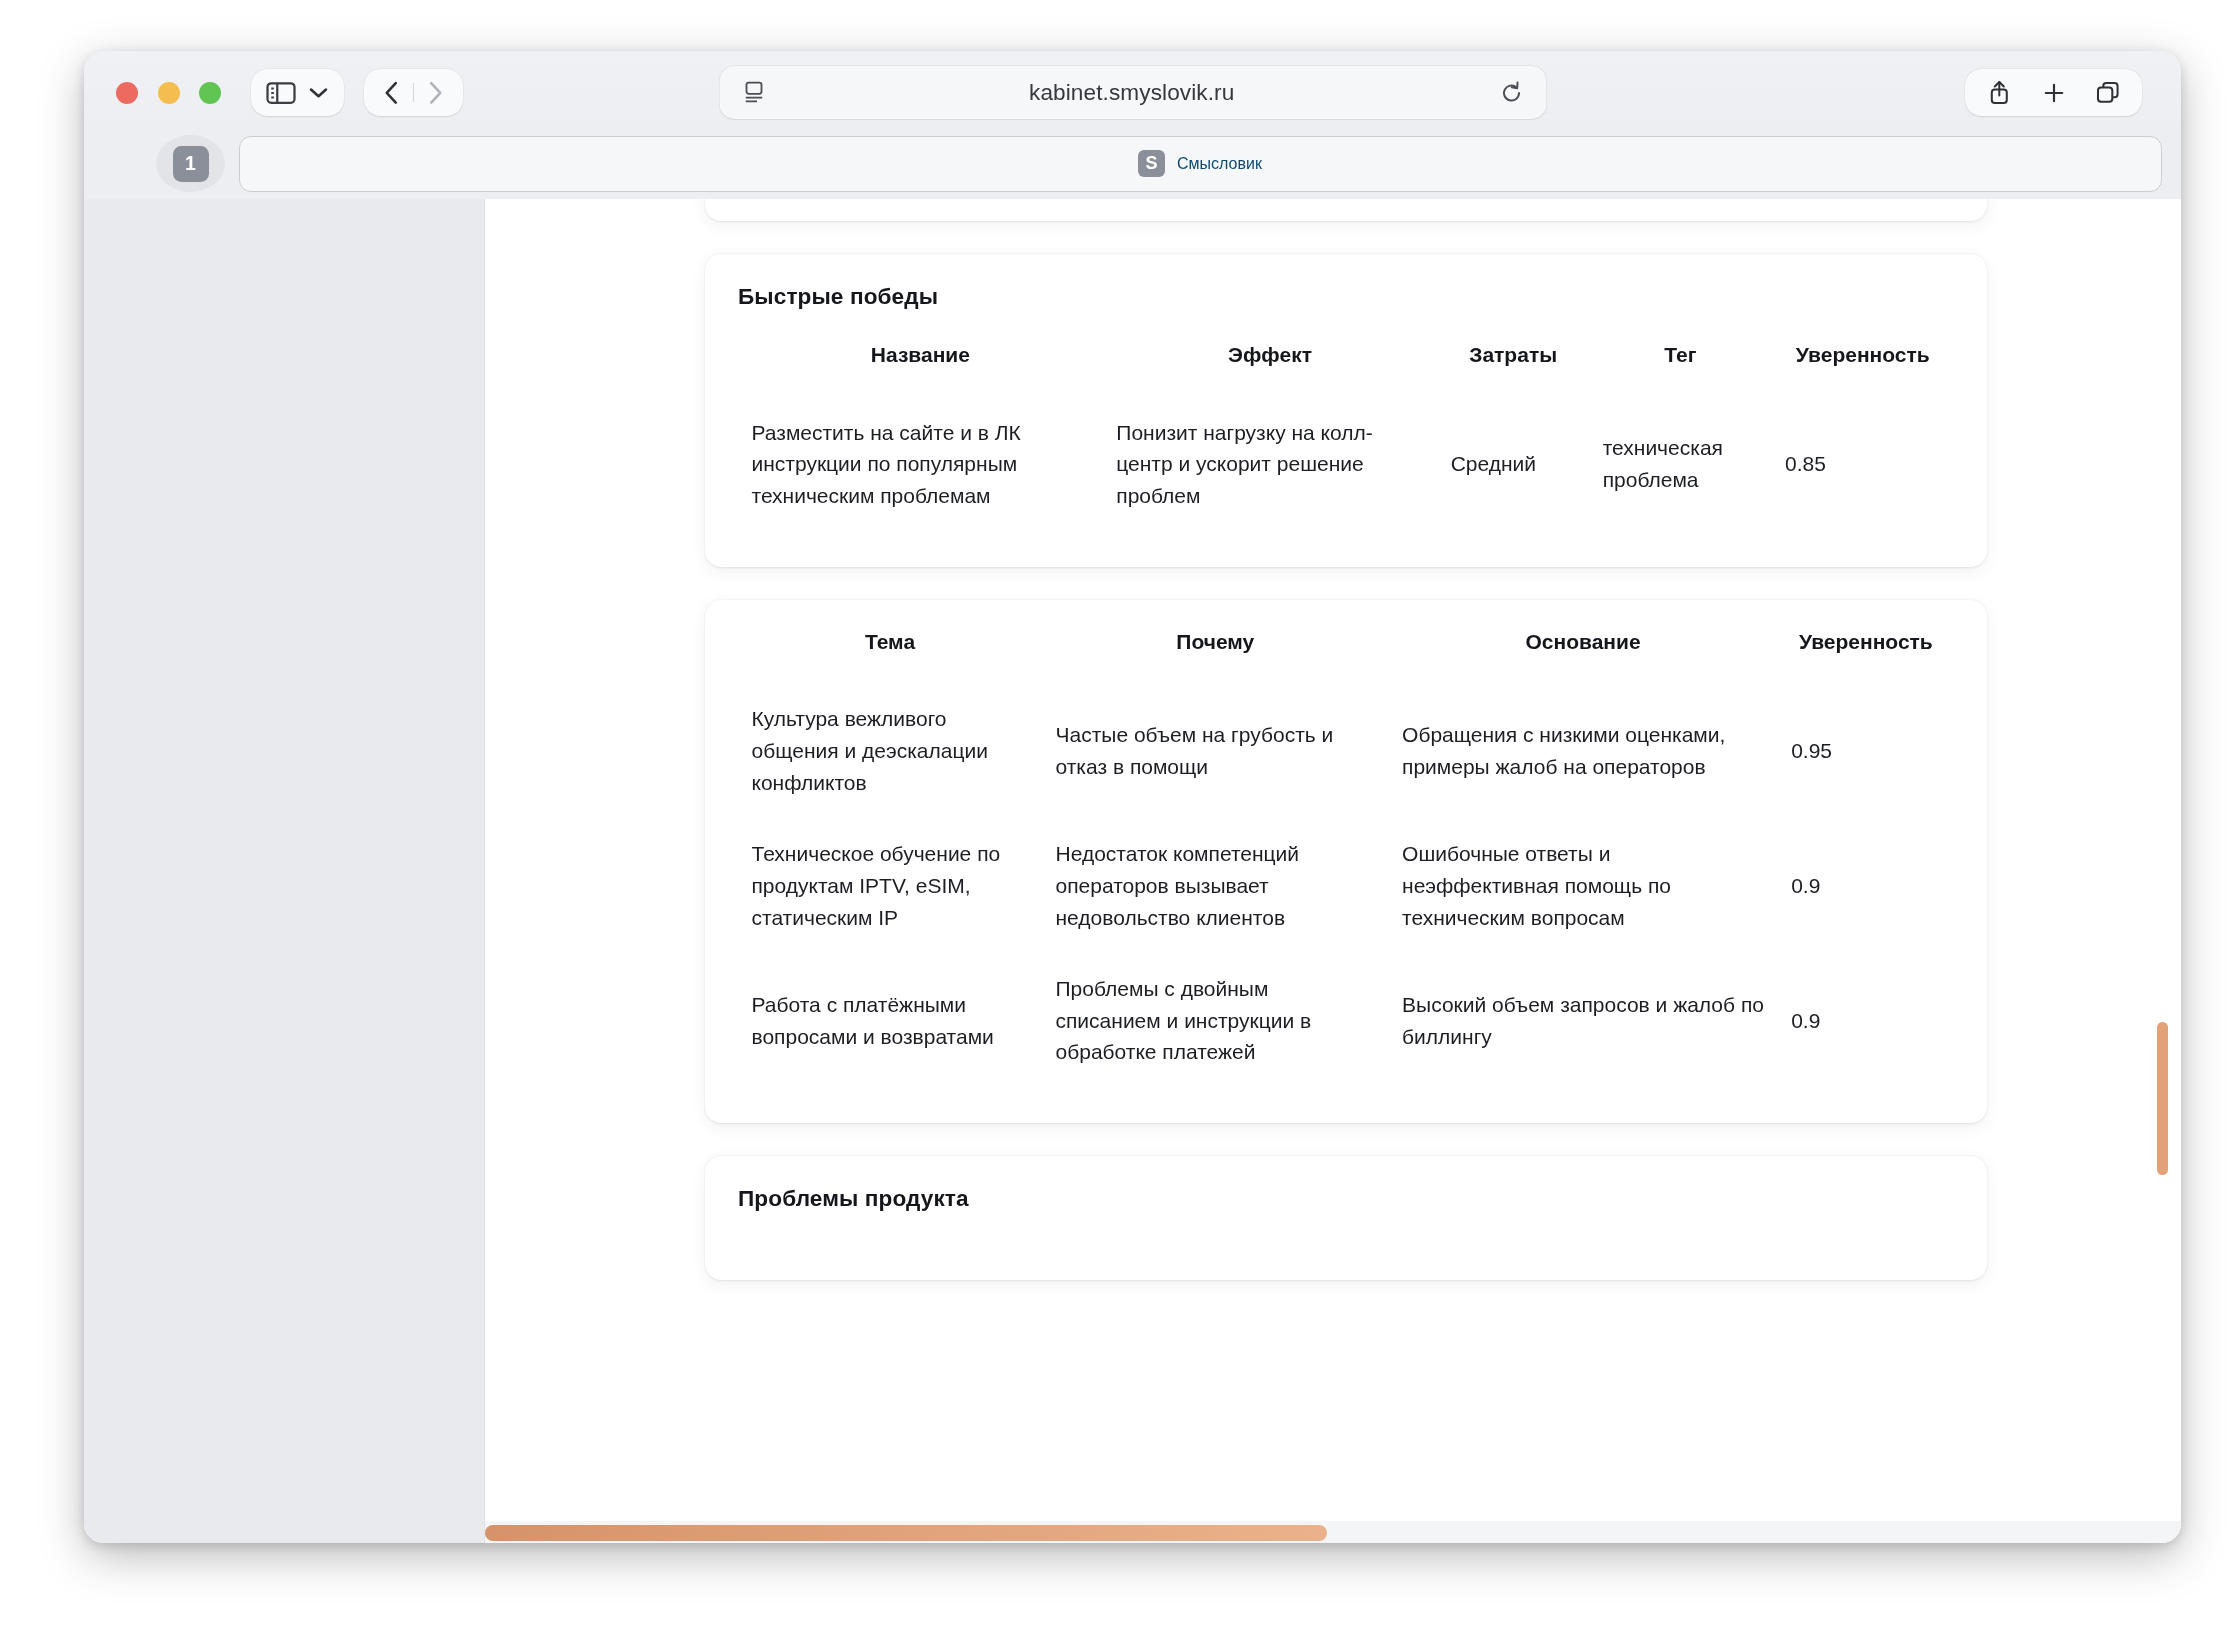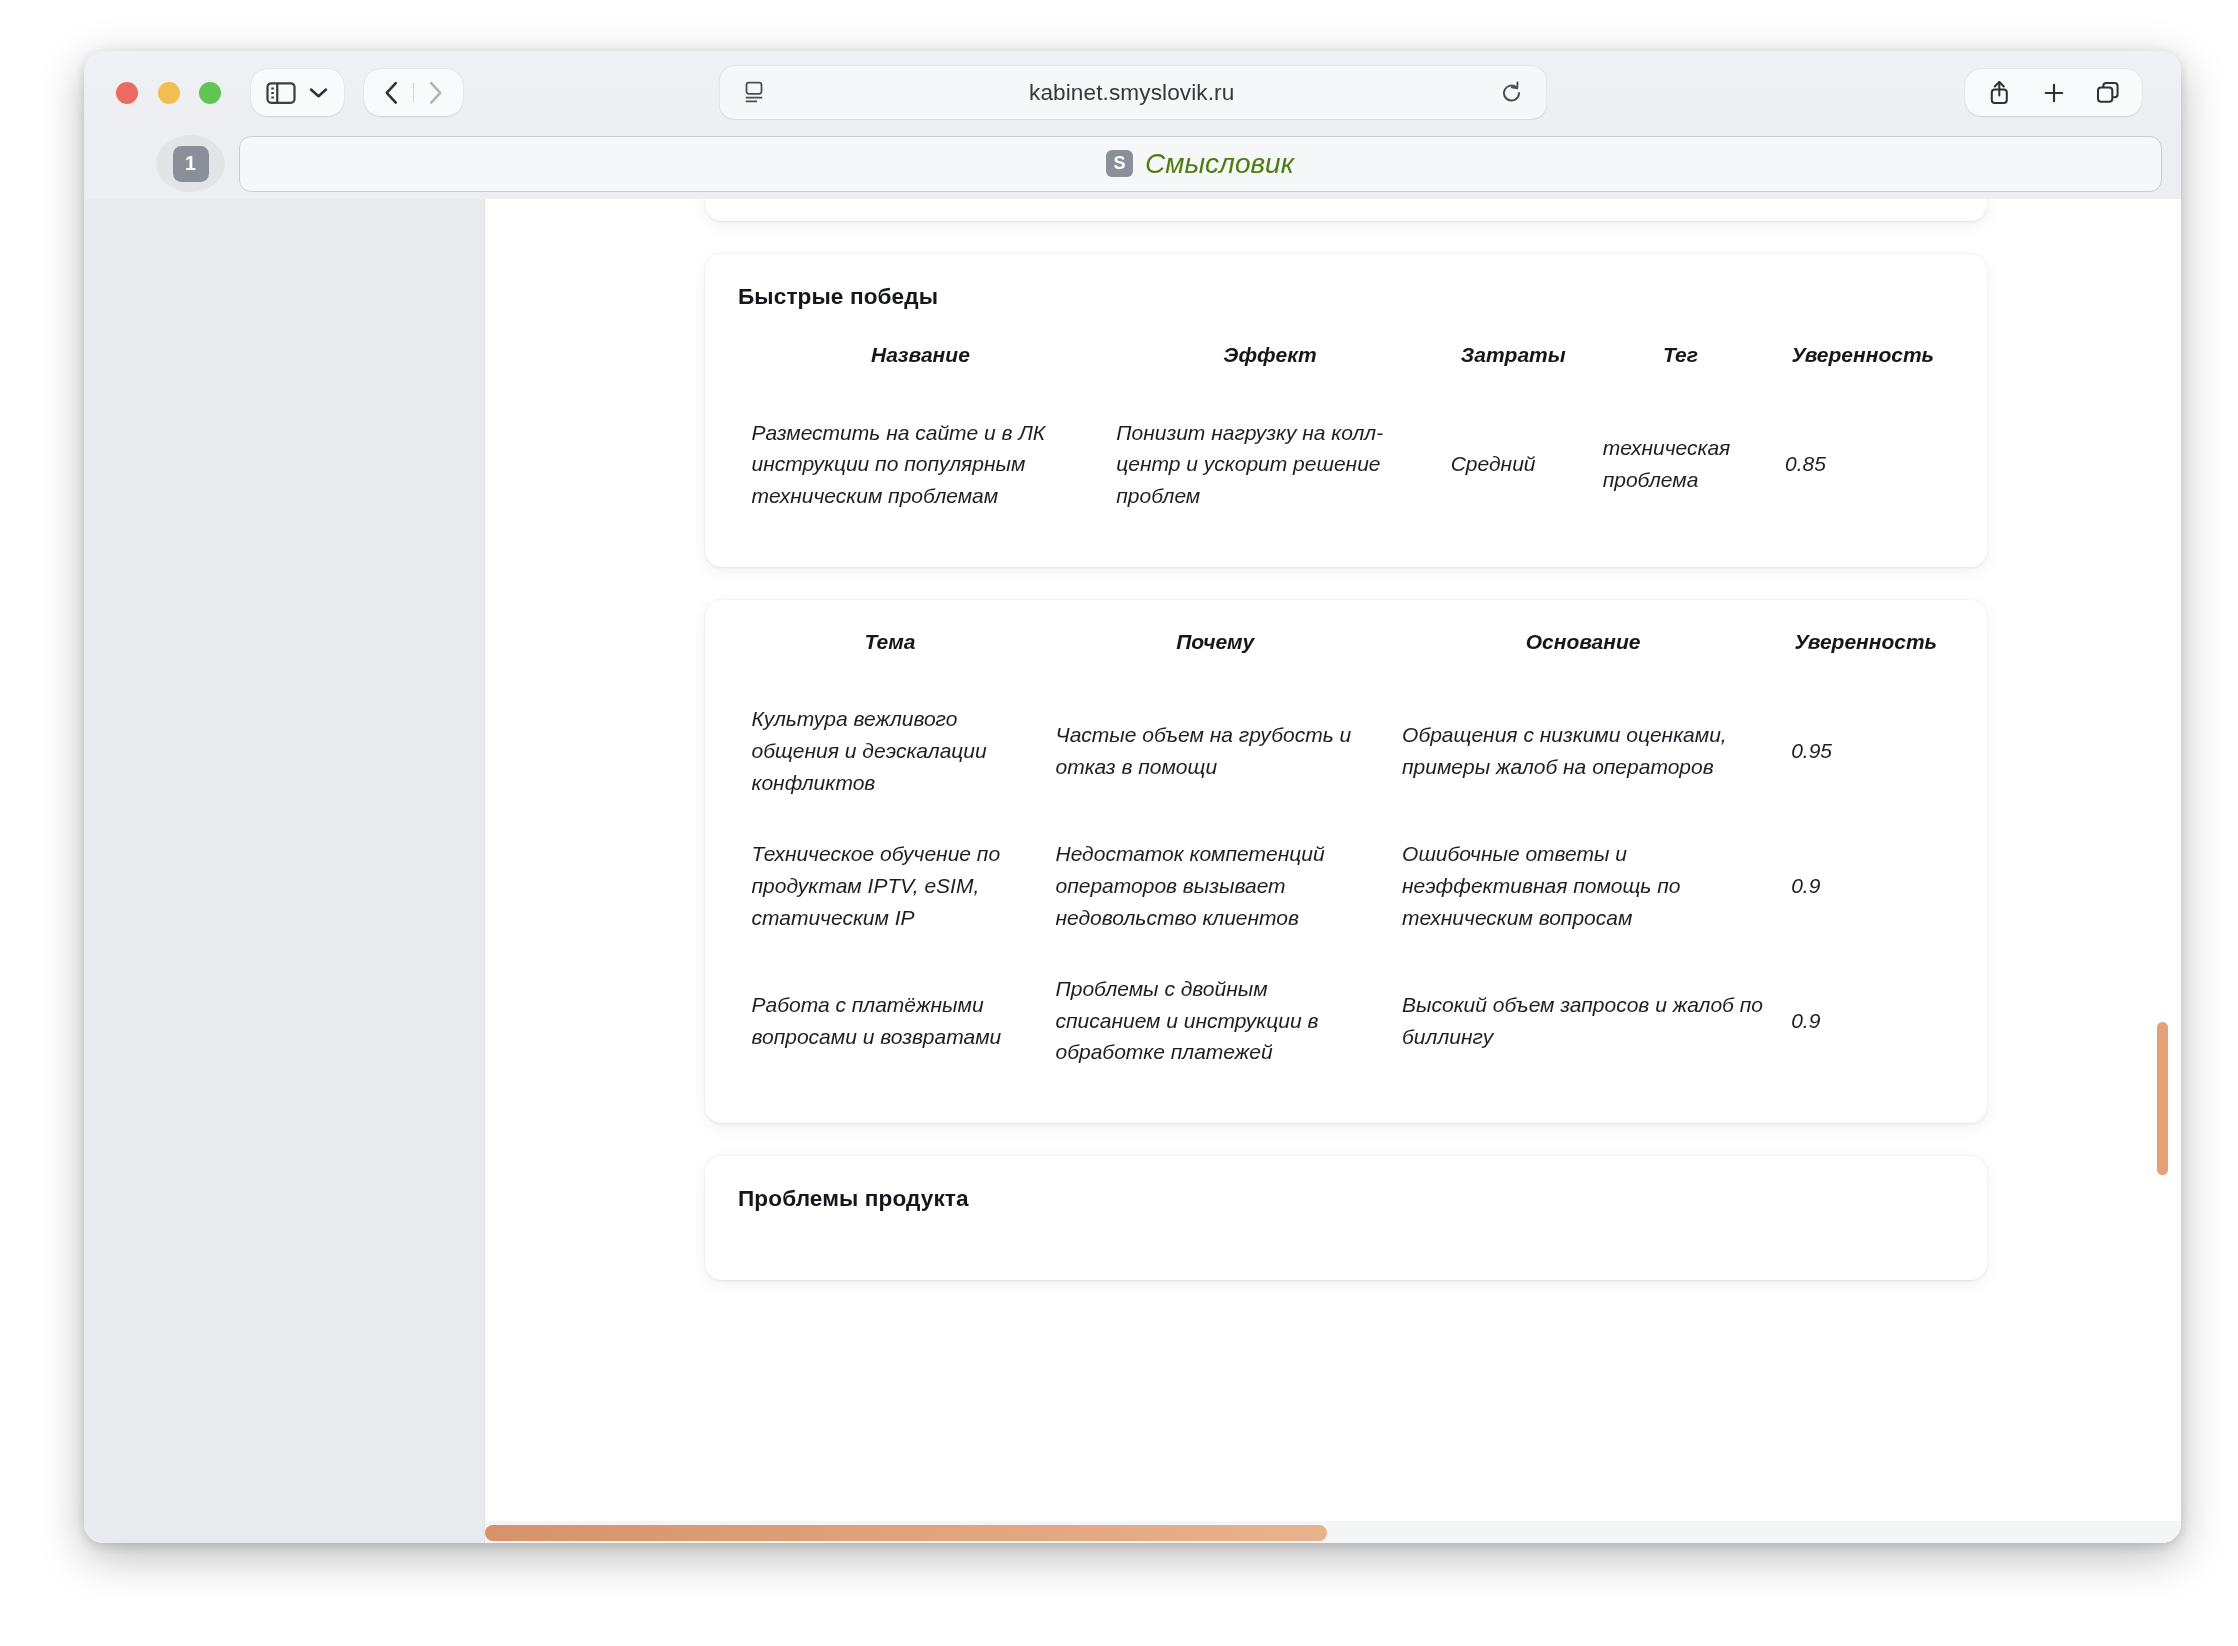--- a/index.html
+++ b/index.html
@@ -106,21 +106,21 @@
     display: flex; align-items: center; justify-content: center;
     gap: 12px;
   }
   #tab-favicon {
     width: 27px; height: 27px;
     background: #8b8f99; color: #fff;
     border-radius: 6px;
     display: flex; align-items: center; justify-content: center;
     font-size: 18px; font-weight: 700;
   }
-  #tab-title { font-size: 28px; color: #4d7c0f; font-style: italic; }
+  #tab-title { font-size: 16px; color: #0c4a6e; }
 
   
   #content-area {
     position: relative;
     height: calc(100% - 147px);
     display: flex;
     background: #ffffff;
     overflow: hidden;
   }
   #page-sidebar {
@@ -163,21 +163,20 @@
     font-weight: 700;
     color: #15171c;
     margin-bottom: 33px;
     letter-spacing: 0.1px;
   }
 
   table.data-table {
     width: 100%;
     border-collapse: collapse;
     table-layout: fixed;
-    font-style: italic;
   }
   table.data-table th {
     font-size: 21px;
     font-weight: 700;
     color: #15171c;
     text-align: center;
     padding: 0 13.5px 30px 13.5px;
     vertical-align: bottom;
   }
   table.data-table td {

